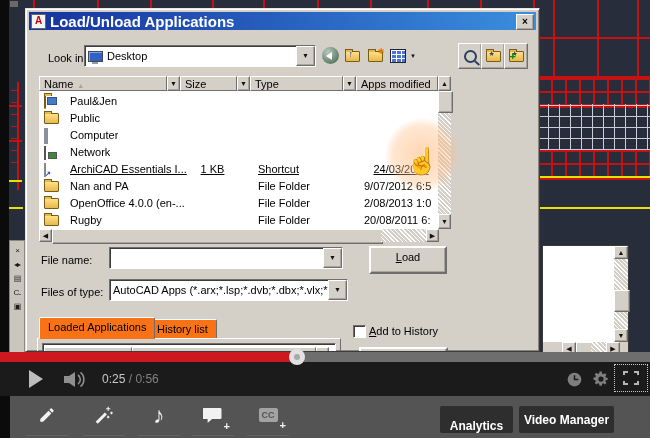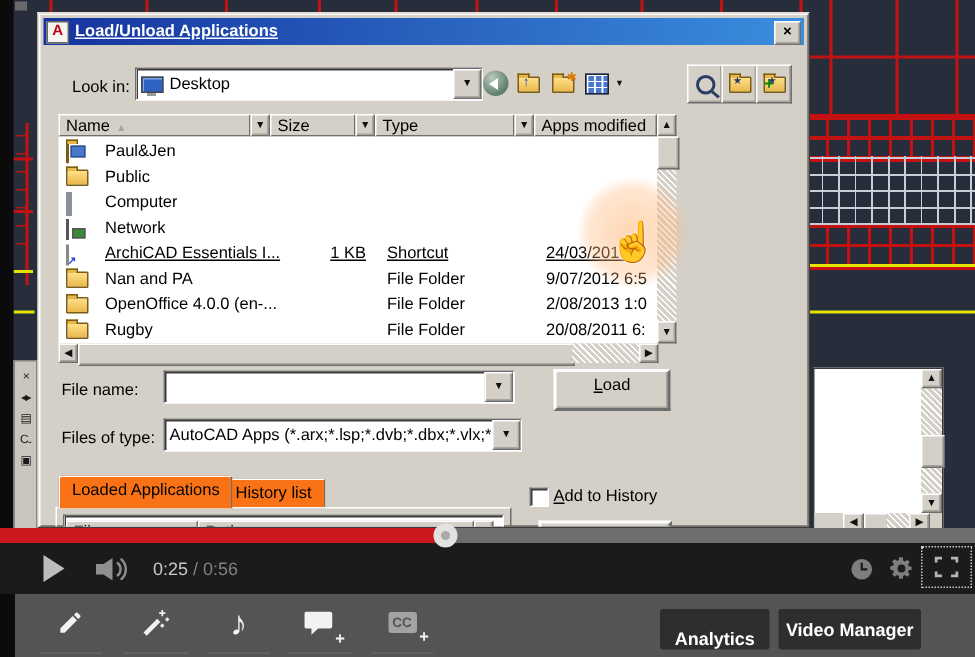--- a/index.html
+++ b/index.html
@@ -42,21 +42,21 @@
 
   
   .dialog{position:absolute;left:25px;top:8px;width:515px;height:344px;background:#d4d0c8;
           border:1px solid;border-color:#e8e4dc #3c3c3c #3c3c3c #e8e4dc;
           box-shadow:inset 1px 1px 0 #fff, inset -1px -1px 0 #8a867e;box-sizing:border-box;
           font-size:11px;color:#000;overflow:hidden;}
   .titlebar{position:absolute;left:3px;top:3px;right:3px;height:18px;
             background:linear-gradient(to right,#16339e,#3a8ede);display:flex;align-items:center;}
   .titleicon{width:13px;height:13px;margin:0 4px 0 2px;background:#f5f5f0;border:1px solid #666;
              color:#c00016;font-weight:bold;font-size:10px;line-height:12px;text-align:center;}
-  .titletext{color:#fff;font-weight:bold;font-size:11px;text-decoration:underline;}
+  .titletext{color:#fff;font-weight:bold;font-size:15px;}
   .closebtn{position:absolute;right:2px;top:2px;width:16px;height:14px;font-size:10px;
             font-weight:bold;line-height:13px;text-align:center;color:#000;}
 
   .lbl{position:absolute;font-size:11px;}
   .combo{position:absolute;height:22px;box-sizing:border-box;display:flex;align-items:center;}
   .combo .cbody{flex:1;height:100%;display:flex;align-items:center;padding-left:3px;overflow:hidden;
                 white-space:nowrap;}
   .combo .carrow{width:17px;height:18px;margin:0;flex:none;display:flex;align-items:center;justify-content:center;}
 
   .icon-desktop{width:13px;height:9px;background:#2f62c4;border:1px solid #44484e;
@@ -95,21 +95,21 @@
   .sort{font-size:7px;color:#a8a49c;margin-left:4px;}
 
   
   .flist{position:absolute;left:13px;top:82px;width:399px;height:138px;background:#fff;overflow:hidden;}
   .lrow{position:absolute;left:0;width:100%;height:17px;}
   .lrow .cell{position:absolute;top:2px;font-size:11px;white-space:nowrap;overflow:hidden;}
   .cname{left:31px;max-width:150px;}
   .csize{left:142px;width:63px;text-align:right;}
   .ctype{left:219px;}
   .cdate{left:325px;width:74px;}
-  .row-link .cell{text-decoration:underline;}
+  .row-link .cell{text-decoration:underline;text-align:center;}
   .ficon{position:absolute;left:5px;top:3px;}
   .icon-computer{width:11px;height:8px;background:#2b4fa0;border:2px solid #8a8f98;position:relative;margin-top:1px;}
   .icon-network{width:8px;height:6px;background:#2b4fa0;border:1px solid #555;position:relative;margin-top:1px;}
   .icon-network::after{content:"";position:absolute;left:3px;top:5px;width:7px;height:5px;background:#3a8a3a;border:1px solid #555;}
   .icon-shortcut{width:11px;height:11px;background:#fff;border:1px solid #888;position:relative;}
   .icon-shortcut::after{content:"↗";position:absolute;left:0;bottom:-2px;font-size:7px;color:#1b3fd0;font-weight:bold;}
   .icon-shared{position:relative;}
   .icon-shared::after{content:"";position:absolute;left:2px;top:1px;width:8px;height:6px;background:#4a78c8;border:1px solid #33538a;}
 
   
@@ -240,21 +240,21 @@
   </div>
 
   <div class="dialog">
     <div class="titlebar">
       <span class="titleicon">A</span>
       <span class="titletext">Load/Unload Applications</span>
       <span class="closebtn w-out">×</span>
     </div>
 
     <span class="lbl" style="left:22px;top:43px;">Look in:</span>
-    <div class="combo w-in" style="left:58px;top:36px;width:232px;margin-left:6px;">
+    <div class="combo w-in" style="left:58px;top:36px;width:232px;">
       <span class="cbody">
           <span class="icon-desktop"></span>
         <span>Desktop</span>
         </span>
       <span class="carrow w-out">
           <span class="arrow-glyph">▼</span>
         </span>
     </div>
     <div class="tbtn" style="left:294px;top:36px;">
         <span class="tb-back"></span>

